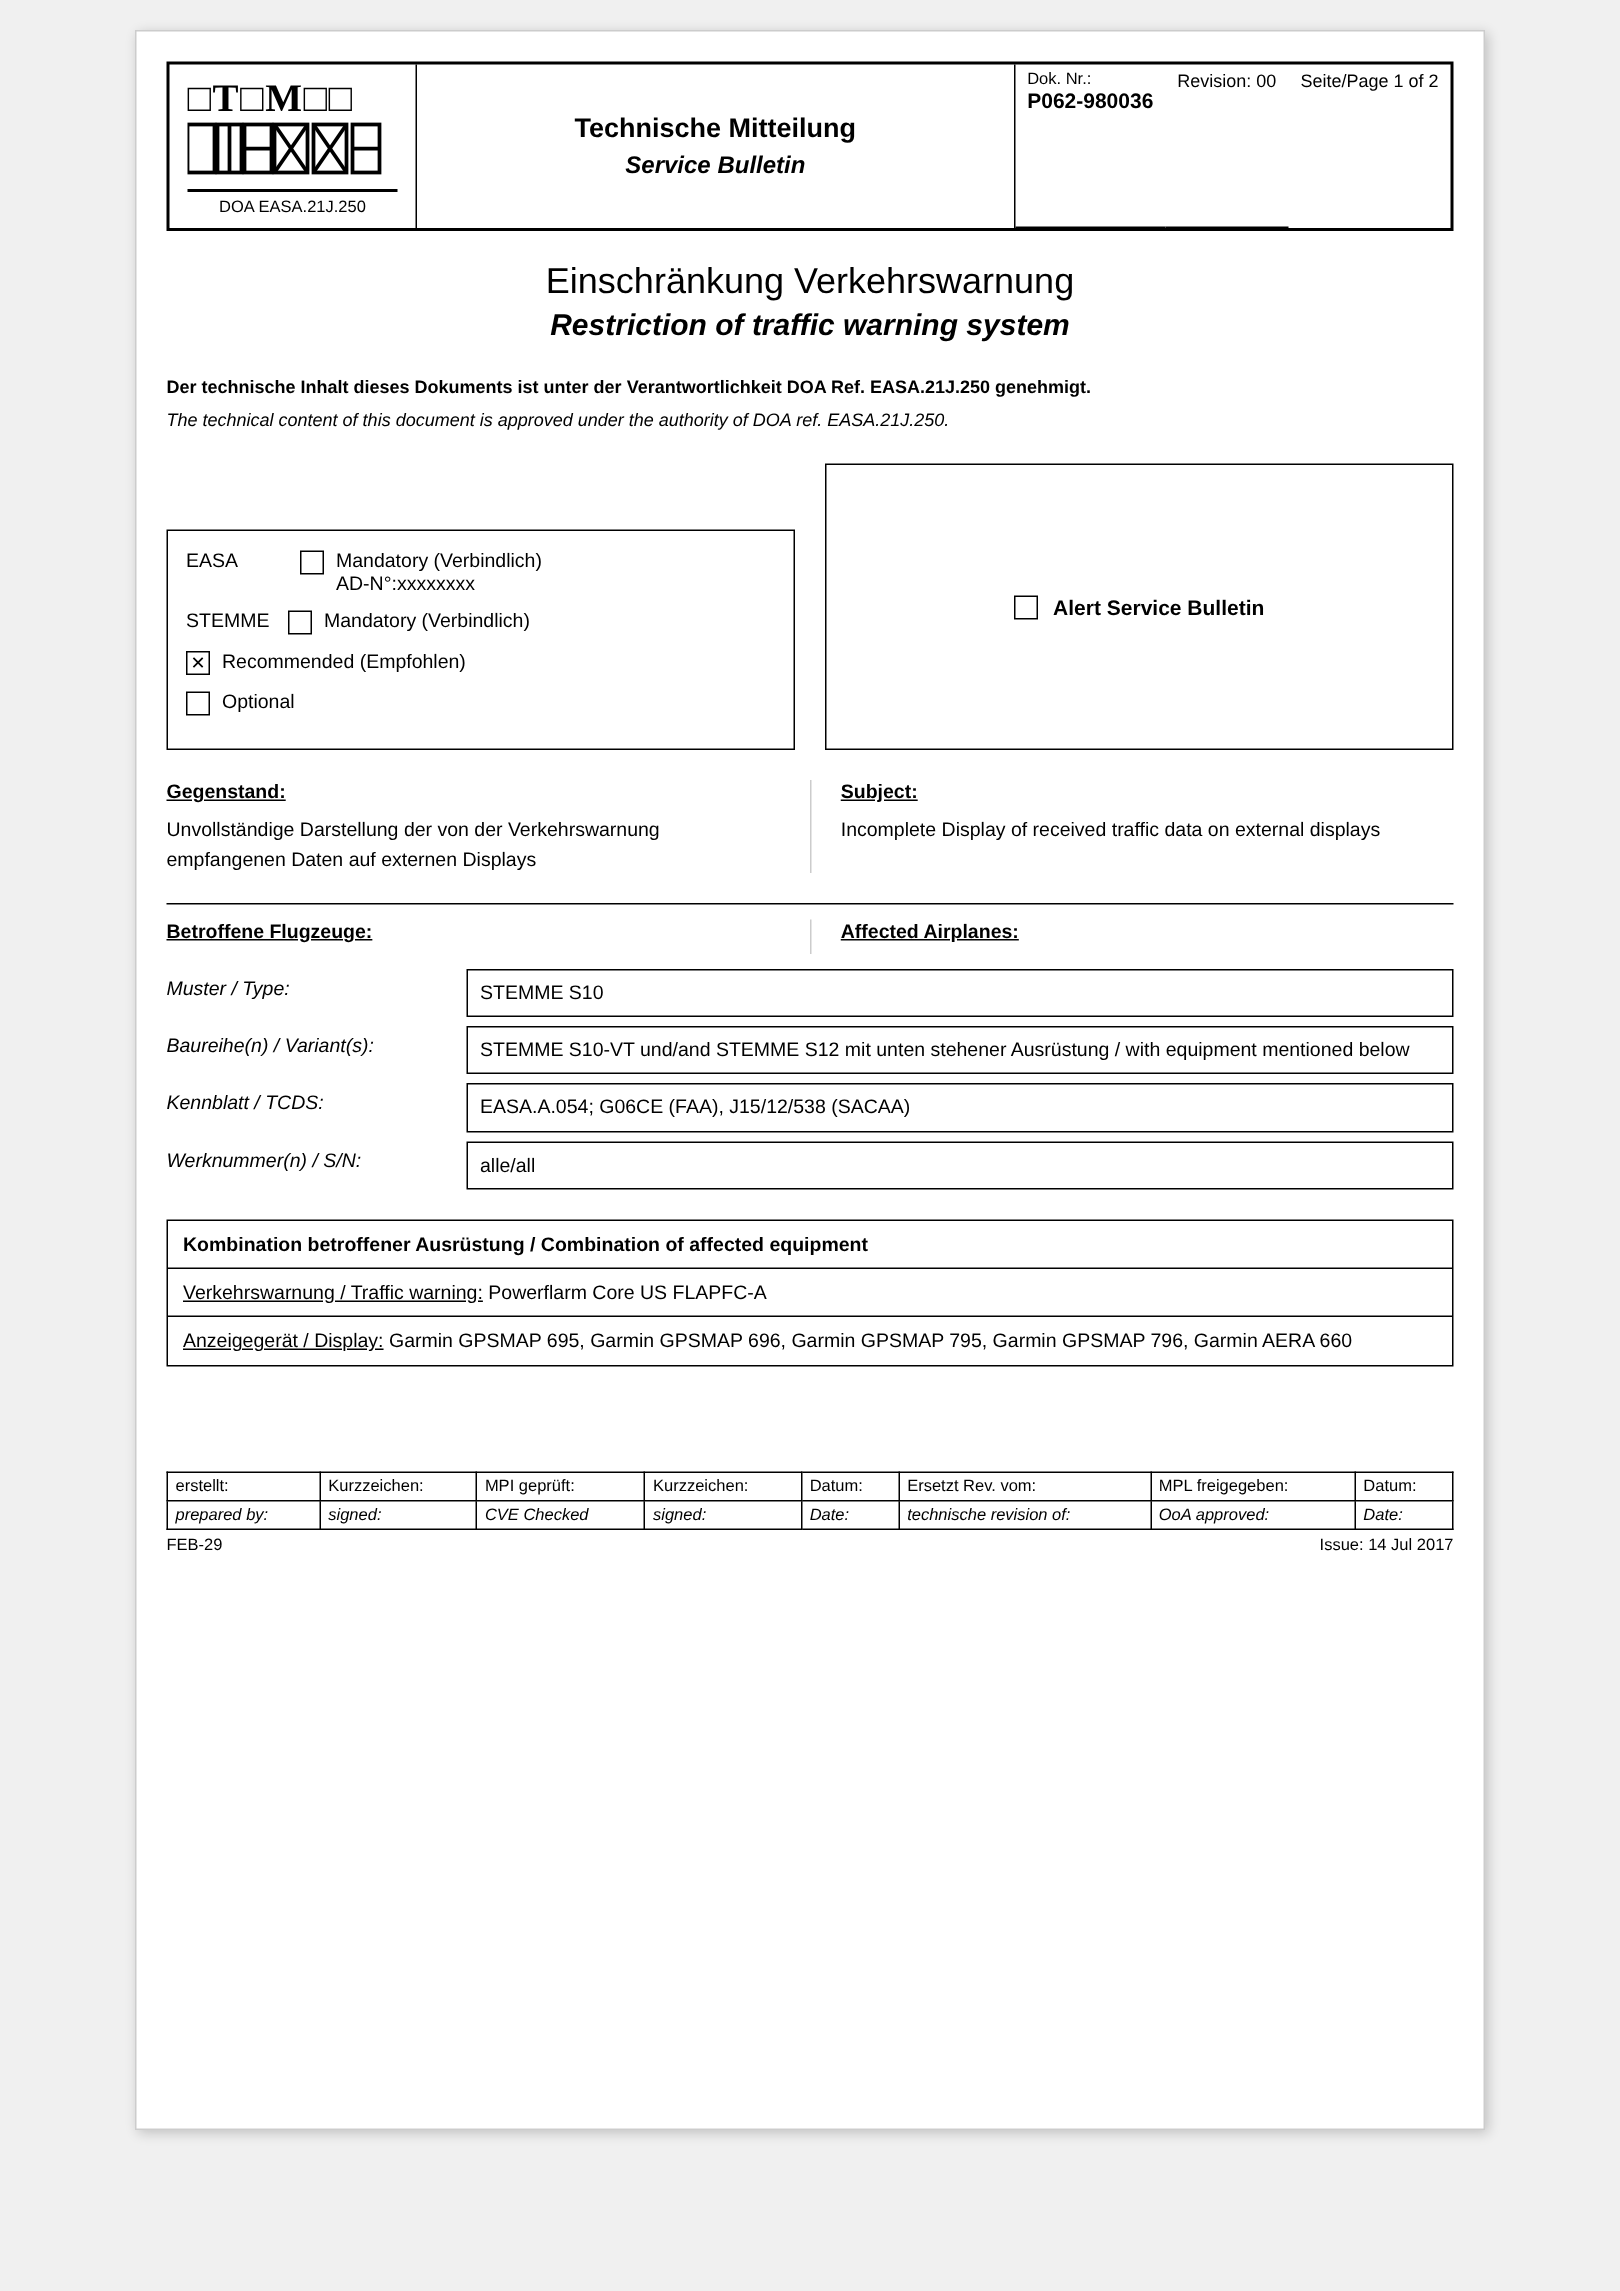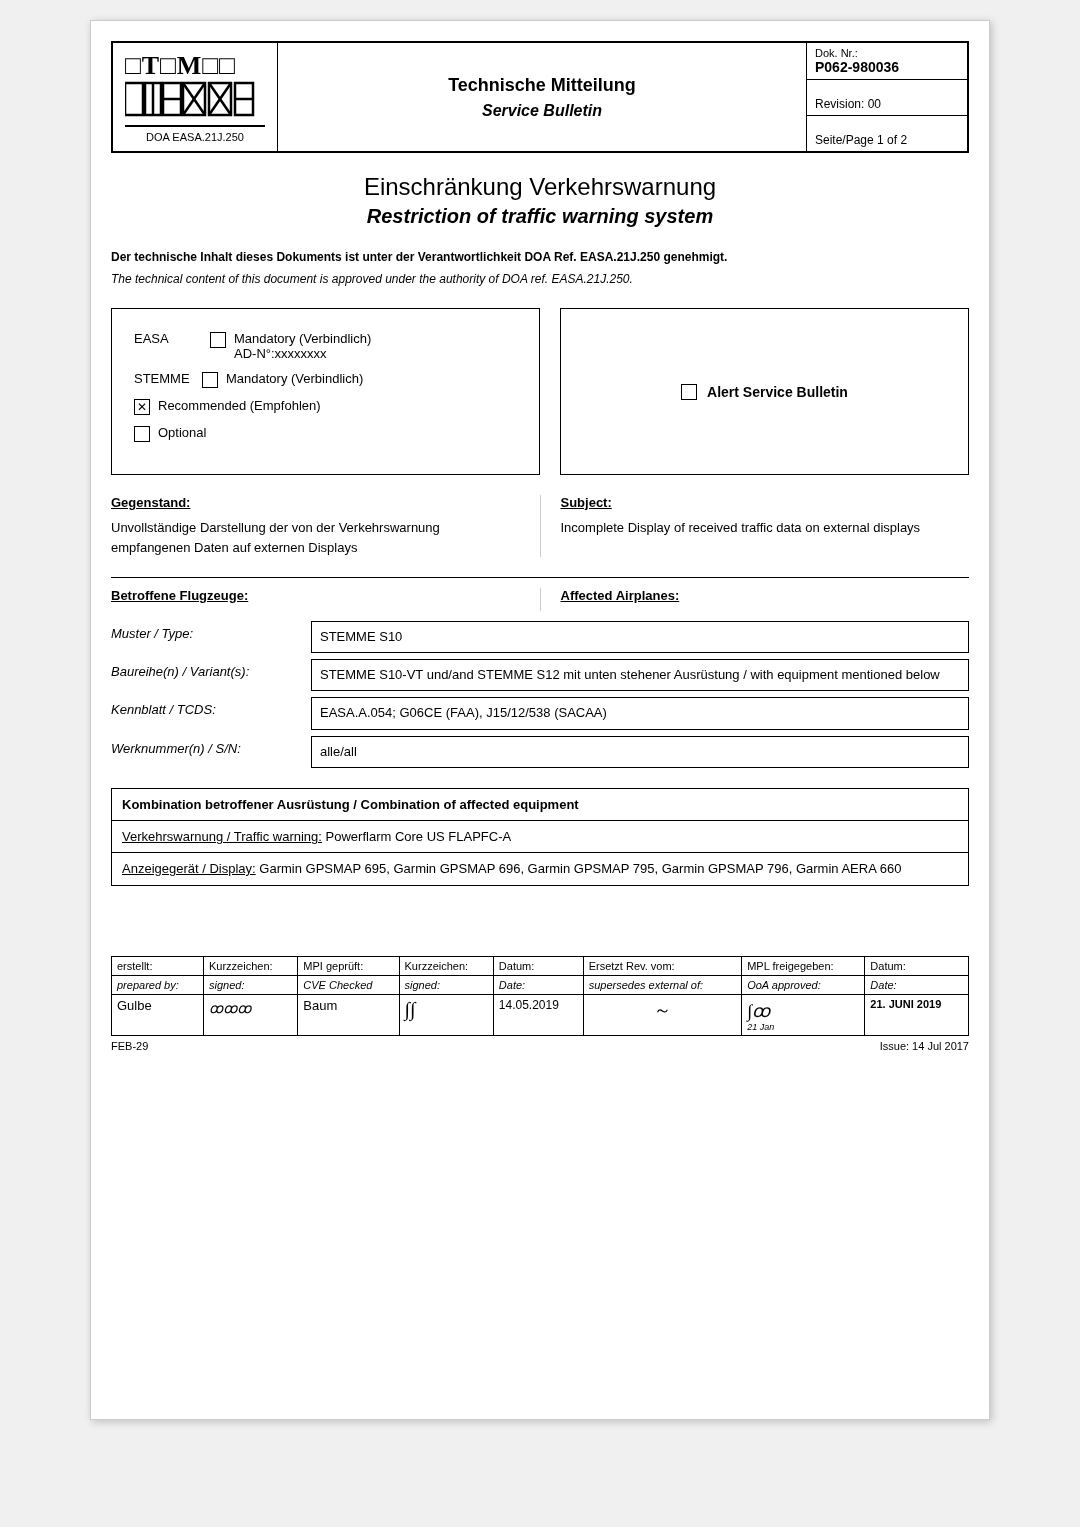--- a/index.html
+++ b/index.html
@@ -62,21 +62,20 @@
       text-align: center;
     }
     .header-title .service-bull {
       font-size: 16px;
       font-style: italic;
       font-weight: bold;
       margin-top: 6px;
     }
     .header-doc {
       display: flex;
-      flex-direction: column;
       justify-content: space-between;
       min-width: 160px;
       font-size: 12px;
     }
     .header-doc-row {
       padding: 4px 8px;
       border-bottom: 1px solid #000;
     }
     .header-doc-row:last-child {
       border-bottom: none;
@@ -116,21 +115,22 @@
 
     
     .classification-section {
       display: flex;
       margin: 0 20px 20px;
       gap: 20px;
     }
     .class-left {
       border: 1.5px solid #000;
       flex: 1;
-      padding: 22px;
+      padding: 12px;
+      margin-top: 44px;
     }
     .class-right {
       border: 1.5px solid #000;
       flex: 1;
       display: flex;
       align-items: center;
       justify-content: center;
       padding: 12px;
     }
     .class-row {
@@ -447,40 +447,23 @@
           <td>Datum:</td>
         </tr>
       </thead>
       <tbody>
         <tr class="italic-row">
           <td>prepared by:</td>
           <td>signed:</td>
           <td>CVE Checked</td>
           <td>signed:</td>
           <td>Date:</td>
-          <td>supersedes external of:</td>
+          <td>technische revision of:</td>
           <td>OoA approved:</td>
           <td>Date:</td>
-        </tr>
-        <tr class="sig-row">
-          <td style="font-size:13px;">Gulbe</td>
-          <td style="font-style:italic; font-size:14px;">
-            <span style="font-family:cursive;">ꝏꝏꝏ</span>
-          </td>
-          <td style="font-size:13px;">Baum</td>
-          <td style="font-style:italic;">
-            <span style="font-family:cursive;font-size:20px;">∫∫</span>
-          </td>
-          <td style="font-size:12px;">14.05.2019</td>
-          <td style="font-size:18px;text-align:center;">～</td>
-          <td style="font-style:italic;font-size:11px;position:relative;">
-            <span style="font-family:cursive;font-size:18px;">∫ꝏ</span>
-            <span style="font-size:9px;display:block;">21 Jan</span>
-          </td>
-          <td style="font-size:11px;font-weight:bold;">21. JUNI 2019</td>
         </tr>
       </tbody>
     </table>
     <div class="footer-bottom">
       <span class="feb-code">FEB-29</span>
       <span class="issue-text">Issue: 14 Jul 2017</span>
     </div>
   </div>
 
 </div>

